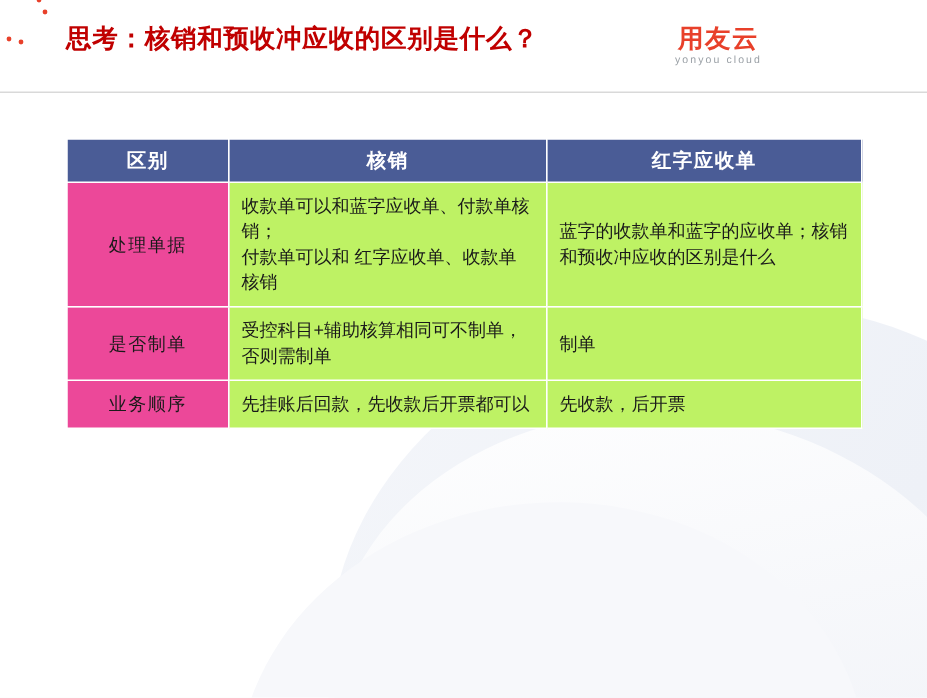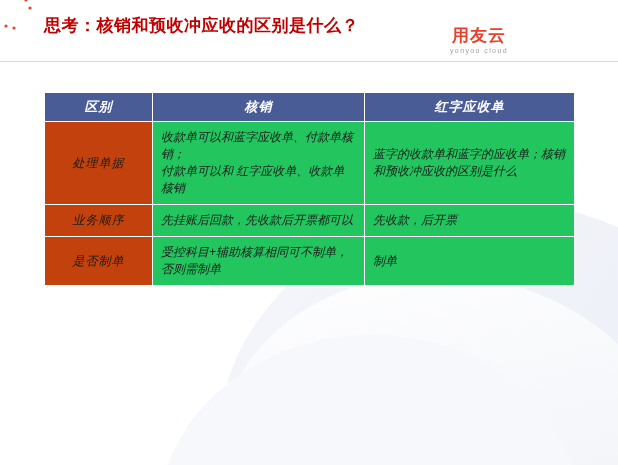--- a/index.html
+++ b/index.html
@@ -85,21 +85,21 @@
     top: 14px;
     font-size: 17px;
     font-weight: bold;
     color: #c00000;
     letter-spacing: 0.5px;
     white-space: nowrap;
   }
   .logo {
     position: absolute;
     right: 14px;
-    top: 26px;
+    top: 16px;
     text-align: center;
   }
   .logo-cn {
     font-size: 17px;
     font-weight: bold;
     color: #e8402a;
     letter-spacing: 1px;
     line-height: 20px;
   }
   .logo-en {
@@ -113,47 +113,46 @@
   .table-wrap {
     position: absolute;
     left: 44px;
     top: 92px;
     width: 530px;
   }
   table.cmp {
     border-collapse: collapse;
     width: 530px;
     table-layout: fixed;
-    font-style: italic;
   }
   table.cmp th {
     background: #4a5c96;
     color: #ffffff;
     font-size: 13px;
     font-weight: bold;
     text-align: center;
     padding: 5px 4px;
     border: 1px solid #ffffff;
     letter-spacing: 1px;
   }
   table.cmp td {
     border: 1px solid #ffffff;
     font-size: 12px;
     color: #1a1a1a;
     vertical-align: middle;
     padding: 7px 8px;
     line-height: 17px;
   }
   td.rowhead {
-    background: #c2410c;
+    background: #ec4899;
     text-align: center;
     letter-spacing: 1px;
   }
   td.cell {
-    background: #22c55e;
+    background: #bef264;
     margin-top: 40px;
   }
   col.c1 { width: 108px; }
   col.c2 { width: 212px; }
   col.c3 { width: 210px; }
 </style>
 </head>
 <body>
 
 <div class="slide">
@@ -207,26 +206,26 @@
         </tr>
       </thead>
       <tbody>
         <tr>
           <td class="rowhead">处理单据</td>
           <td class="cell" style="white-space: pre-line;">收款单可以和蓝字应收单、付款单核销；
 付款单可以和 红字应收单、收款单核销</td>
           <td class="cell">蓝字的收款单和蓝字的应收单；核销和预收冲应收的区别是什么</td>
         </tr>
         <tr>
+          <td class="rowhead">是否制单</td>
+          <td class="cell">受控科目+辅助核算相同可不制单，否则需制单</td>
+          <td class="cell">制单</td>
+        </tr>
+        <tr>
           <td class="rowhead">业务顺序</td>
           <td class="cell">先挂账后回款，先收款后开票都可以</td>
           <td class="cell">先收款，后开票</td>
         </tr>
-        <tr>
-          <td class="rowhead">是否制单</td>
-          <td class="cell">受控科目+辅助核算相同可不制单，否则需制单</td>
-          <td class="cell">制单</td>
-        </tr>
       </tbody>
     </table>
   </div>
 
 </div>
 
 </body></html>

